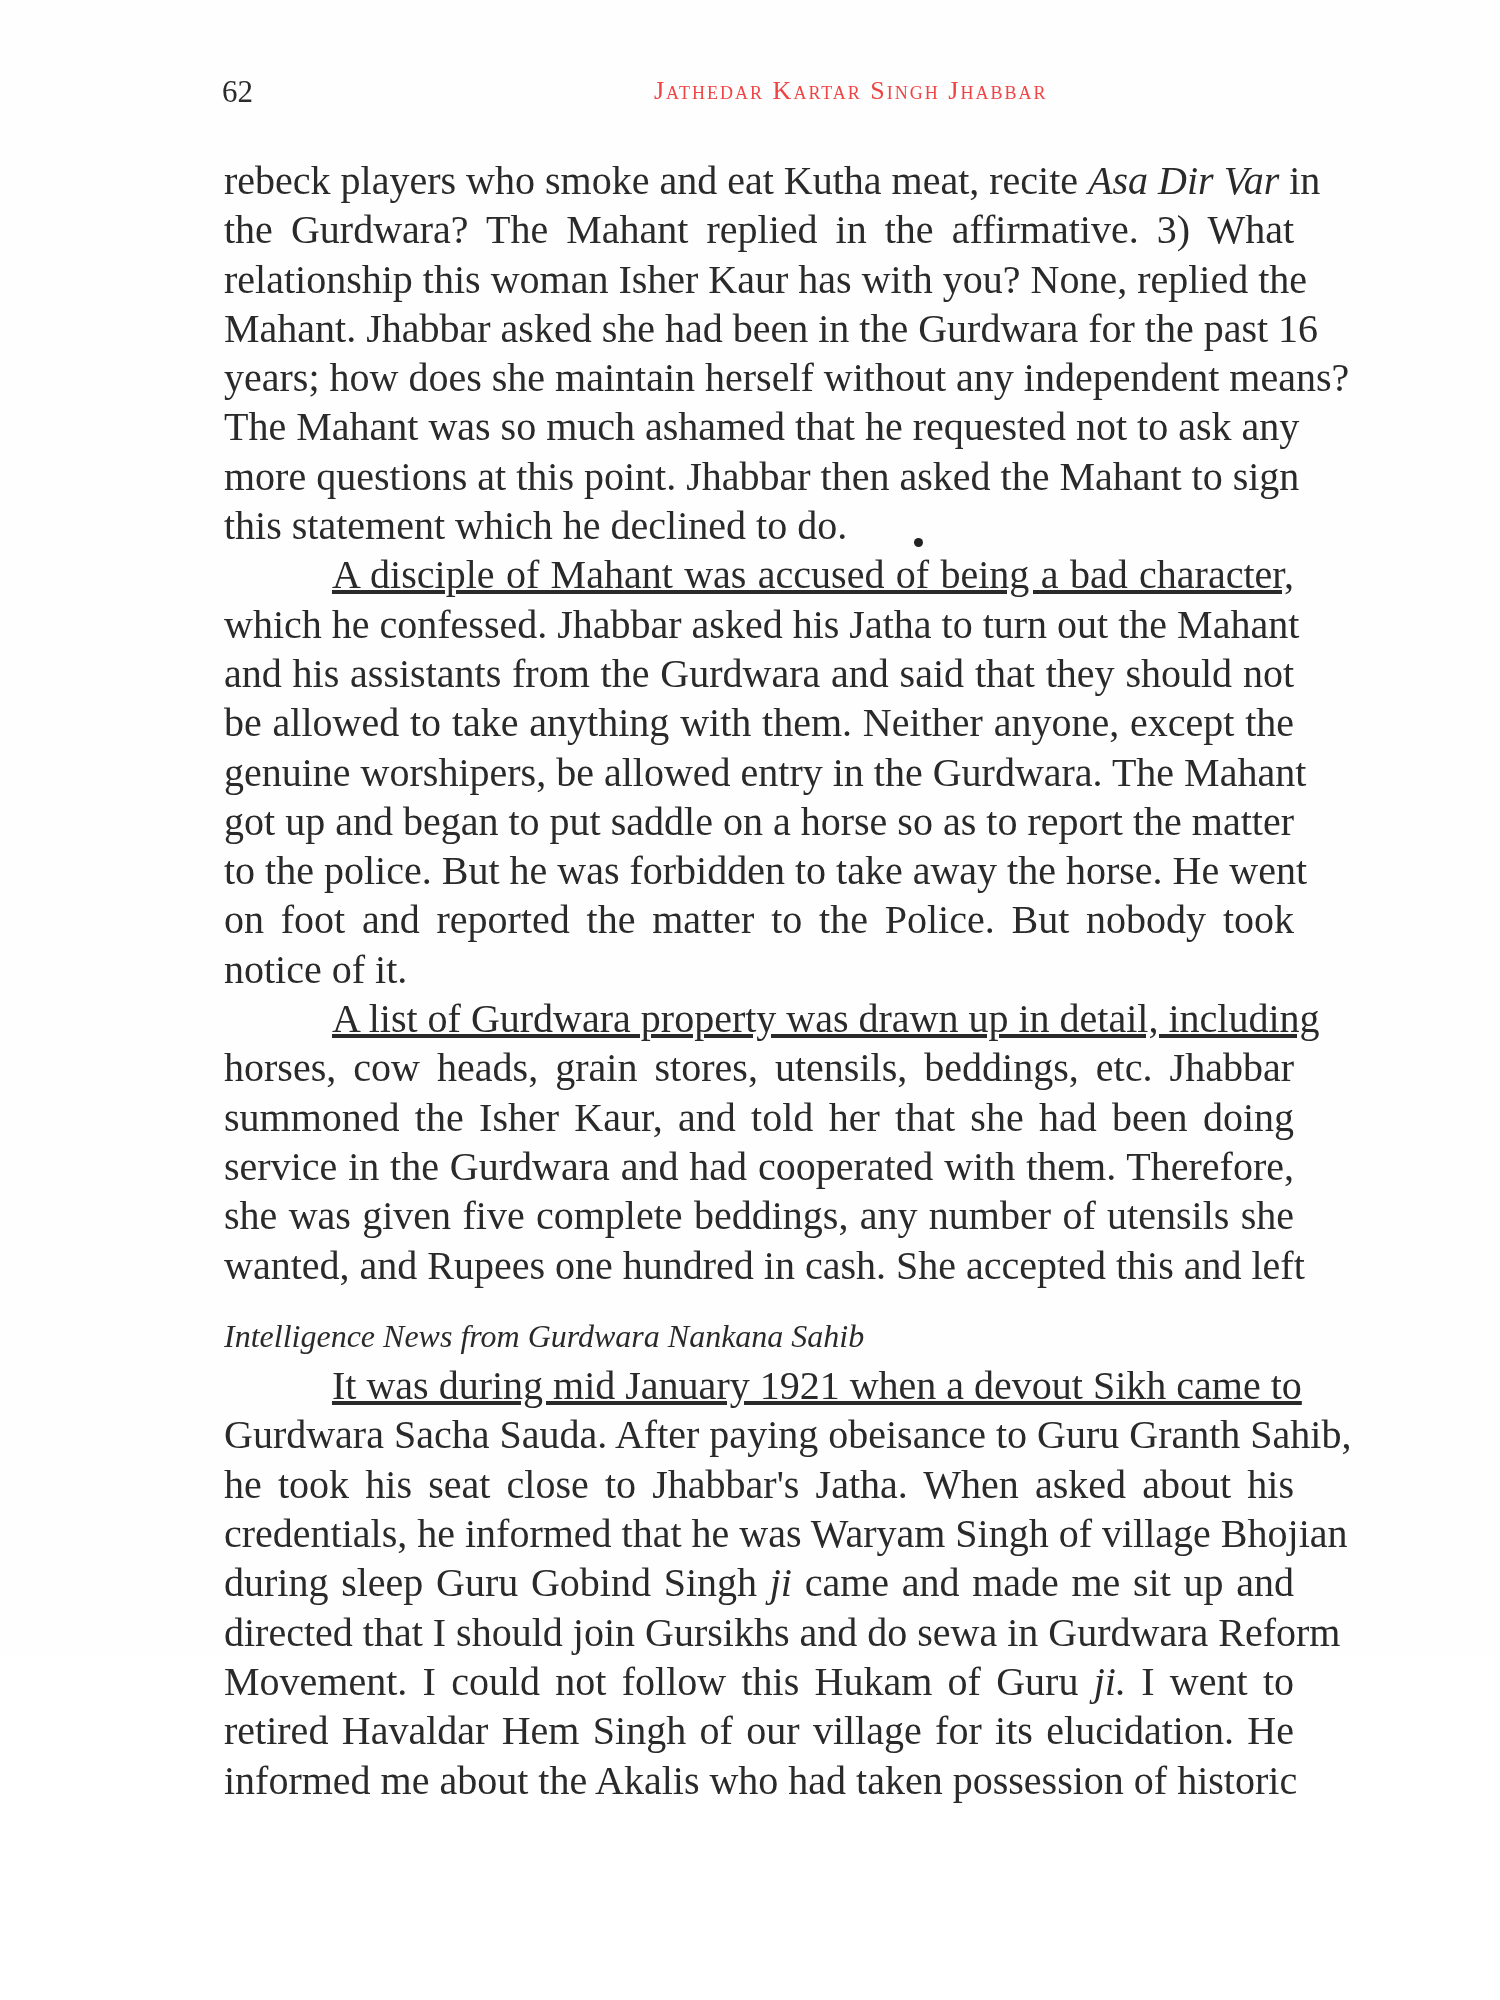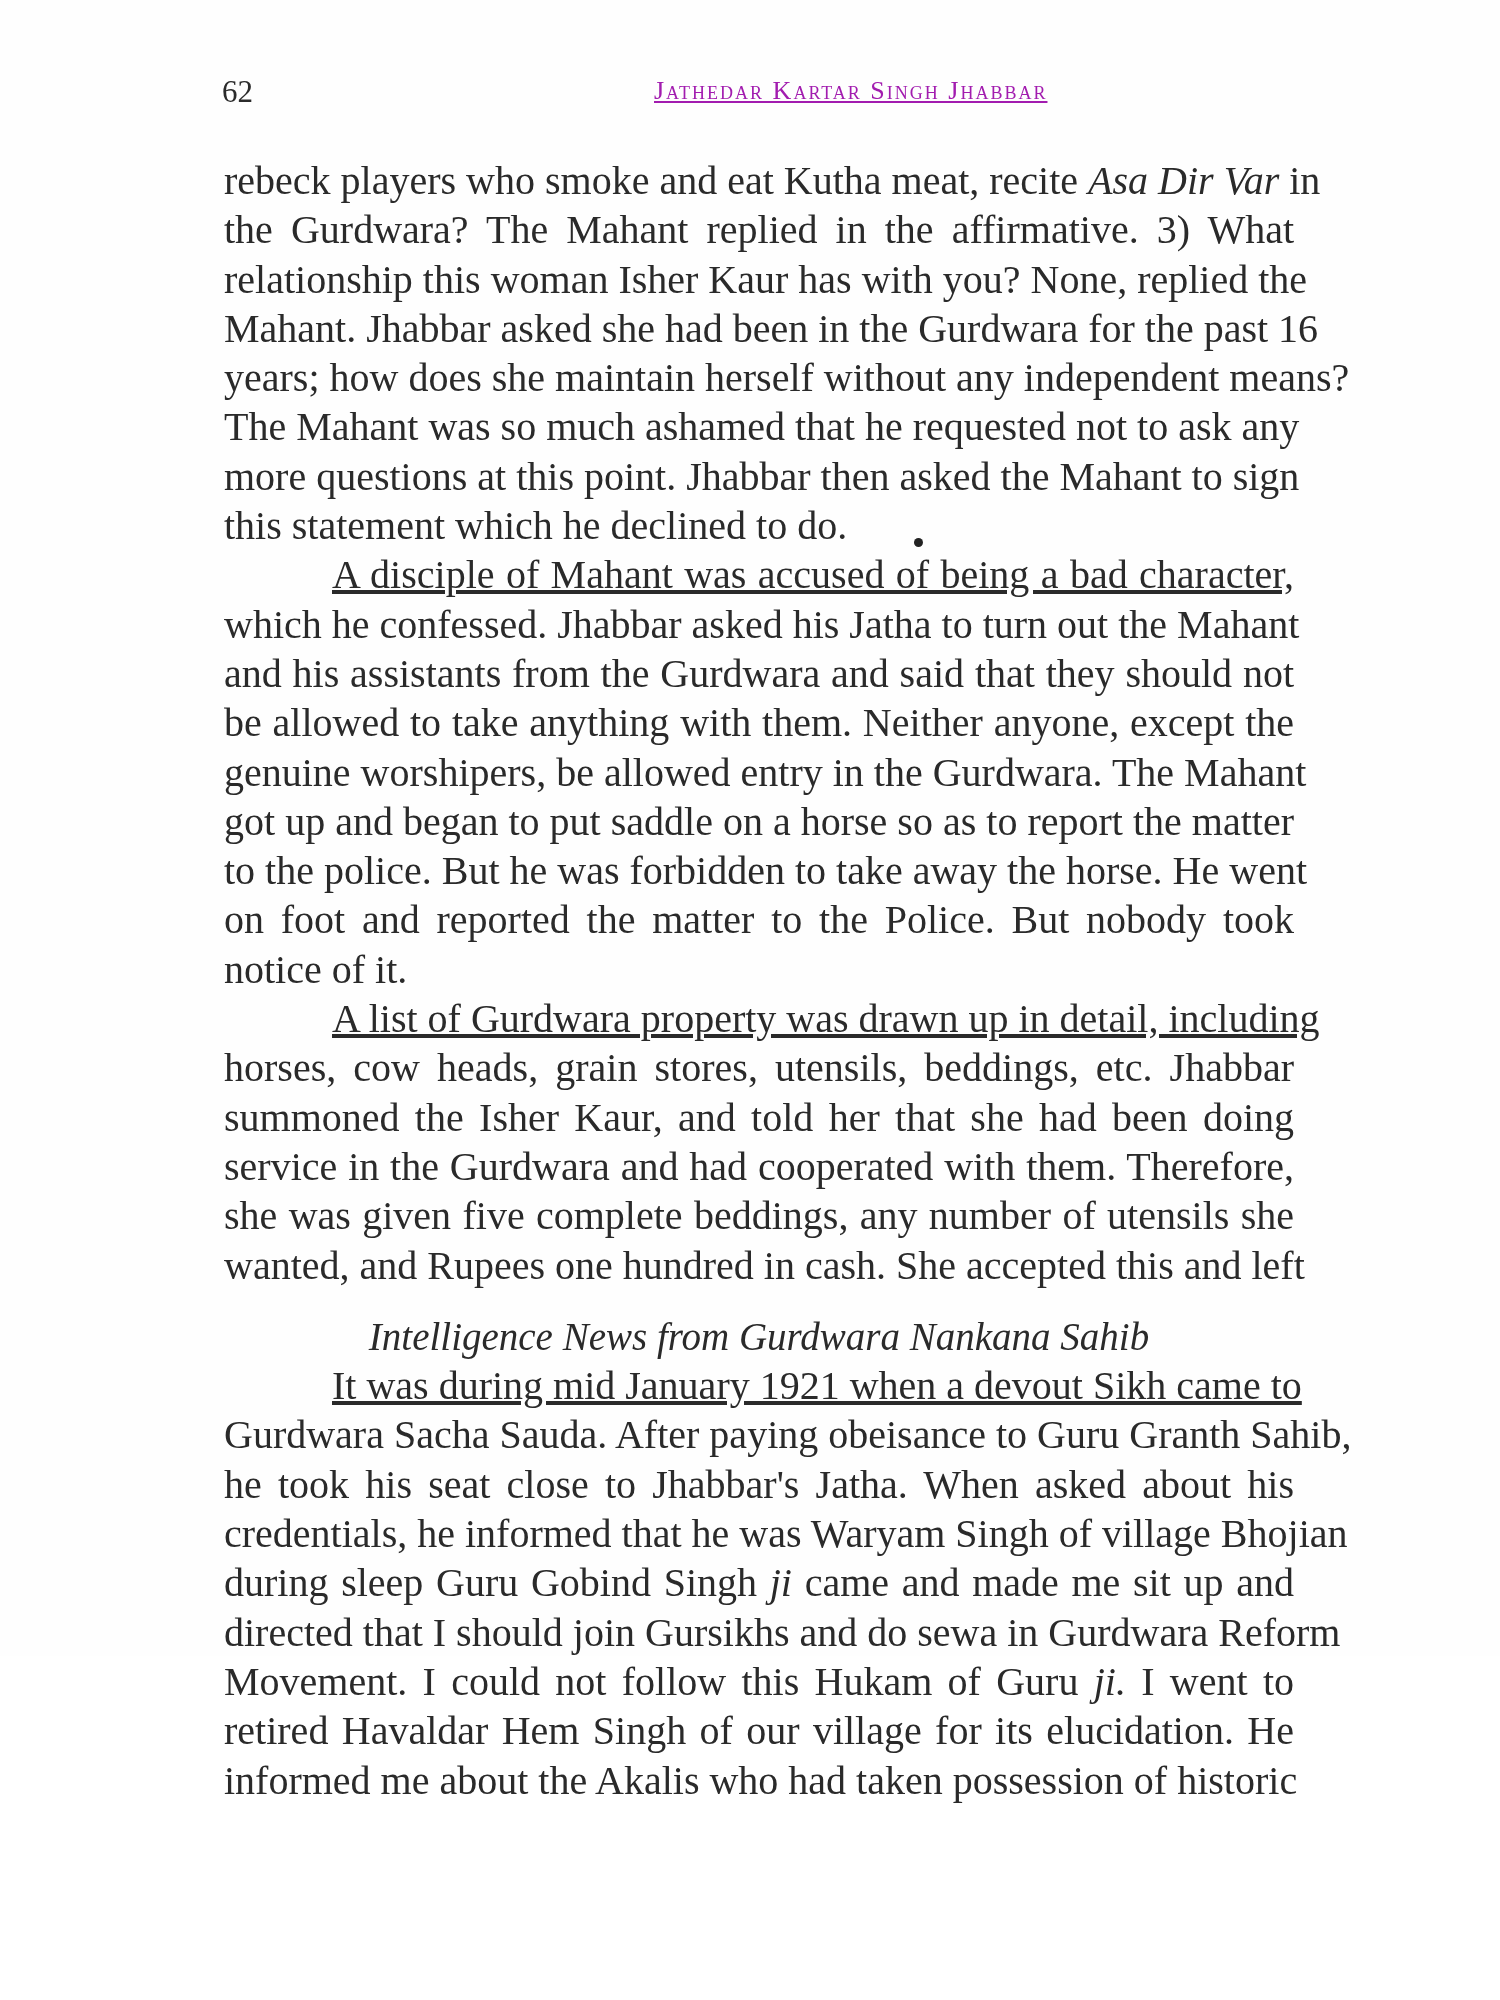--- a/index.html
+++ b/index.html
@@ -35,23 +35,22 @@
       font-size: 31px;
       color: #2b2b2b;
     }
     .running-title {
       position: absolute;
       left: 432px;
       top: 2px;
       font-size: 26px;
       font-variant: small-caps;
       letter-spacing: 2px;
-      color: #a21caf;
+      color: #ef4444;
       white-space: nowrap;
-      text-decoration: underline;
     }
     .body-text {
       position: absolute;
       left: 224px;
       top: 156px;
       width: 1070px;
     }
     .line {
       display: block;
       height: 49.3px;
@@ -69,24 +68,24 @@
       padding-left: 108px;
       text-decoration: underline;
     }
     .line .it {
       font-style: italic;
     }
     .heading {
       display: block;
       height: 49.3px;
       line-height: 49.3px;
-      font-size: 39px;
+      font-size: 32px;
       font-style: italic;
       margin-top: 22px;
-      text-align: center;
+      text-align: left;
     }
     .bullet-dot {
       position: absolute;
       left: 914px;
       top: 538px;
       width: 9px;
       height: 9px;
       border-radius: 50%;
       background: #222;
     }

